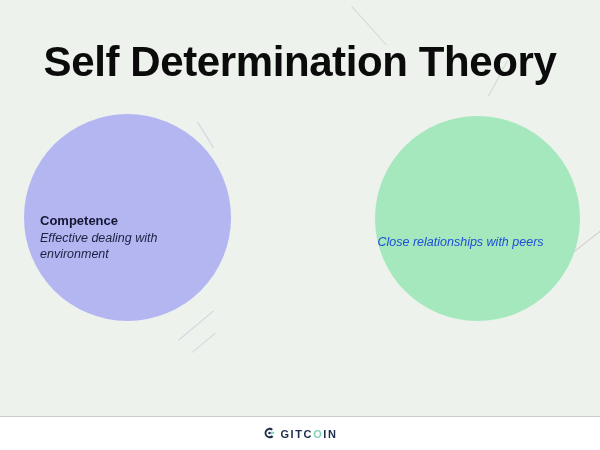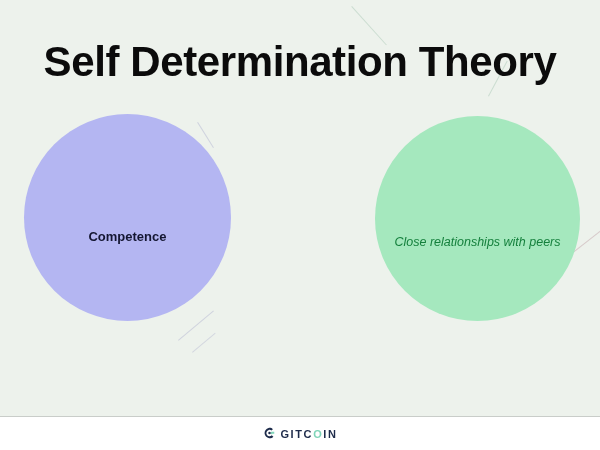--- a/index.html
+++ b/index.html
@@ -50,21 +50,20 @@
   }
 
   
   .circle {
     position: absolute;
     border-radius: 50%;
     display: flex;
     flex-direction: column;
     align-items: center;
     justify-content: center;
-    text-align: center;
     box-sizing: border-box;
   }
   .circle .c-title {
     font-size: 13px;
     font-weight: 700;
     line-height: 1.25;
     margin-bottom: 1px;
   }
   .circle .c-sub {
     font-size: 12.5px;
@@ -89,21 +88,21 @@
 
   #circle-relatedness {
     left: 375px;
     top: 116px;
     width: 205px;
     height: 205px;
     background: #a5e8be;
     z-index: 2;
   }
   #circle-relatedness .c-title { color: #18402b; }
-  #circle-relatedness .c-sub   { color: #15803d; }
+  #circle-relatedness .c-sub   { color: #1d4ed8; }
   #circle-relatedness .c-text-wrap {
     width: 200px;
     margin-top: 48px;
   }
 
   #circle-autonomy {
     left: 205px;
     top: 203px;
     width: 201px;
     height: 201px;
@@ -188,20 +187,21 @@
   <div class="deco" style="left:178px; top:340px; width:46px; transform: rotate(-40deg); border-color: rgba(140,140,190,0.30);"></div>
   <div class="deco" style="left:192px; top:352px; width:30px; transform: rotate(-40deg); border-color: rgba(140,140,190,0.26);"></div>
   <div class="deco" style="left:66px;  top:206px; width:36px; transform: rotate(-55deg); border-color: rgba(130,130,185,0.30);"></div>
   <div class="deco" style="left:198px; top:122px; width:30px; transform: rotate(58deg); border-color: rgba(130,130,185,0.28);"></div>
 
   <div id="title">Self Determination Theory</div>
 
   <div class="circle" id="circle-competence">
     <div class="c-text-wrap">
       <div class="c-title">Competence</div>
+      <div class="c-sub">Effective dealing with environment</div>
     </div>
   </div>
 
   <div class="circle" id="circle-relatedness">
     <div class="c-text-wrap">
       <div class="c-sub">Close relationships with peers</div>
     </div>
   </div>
 
 

